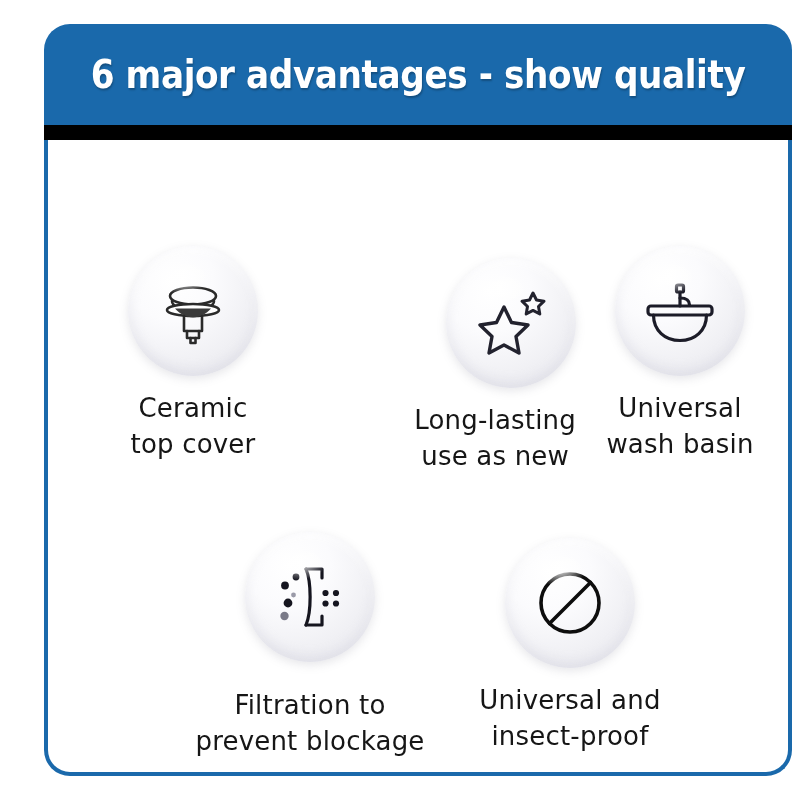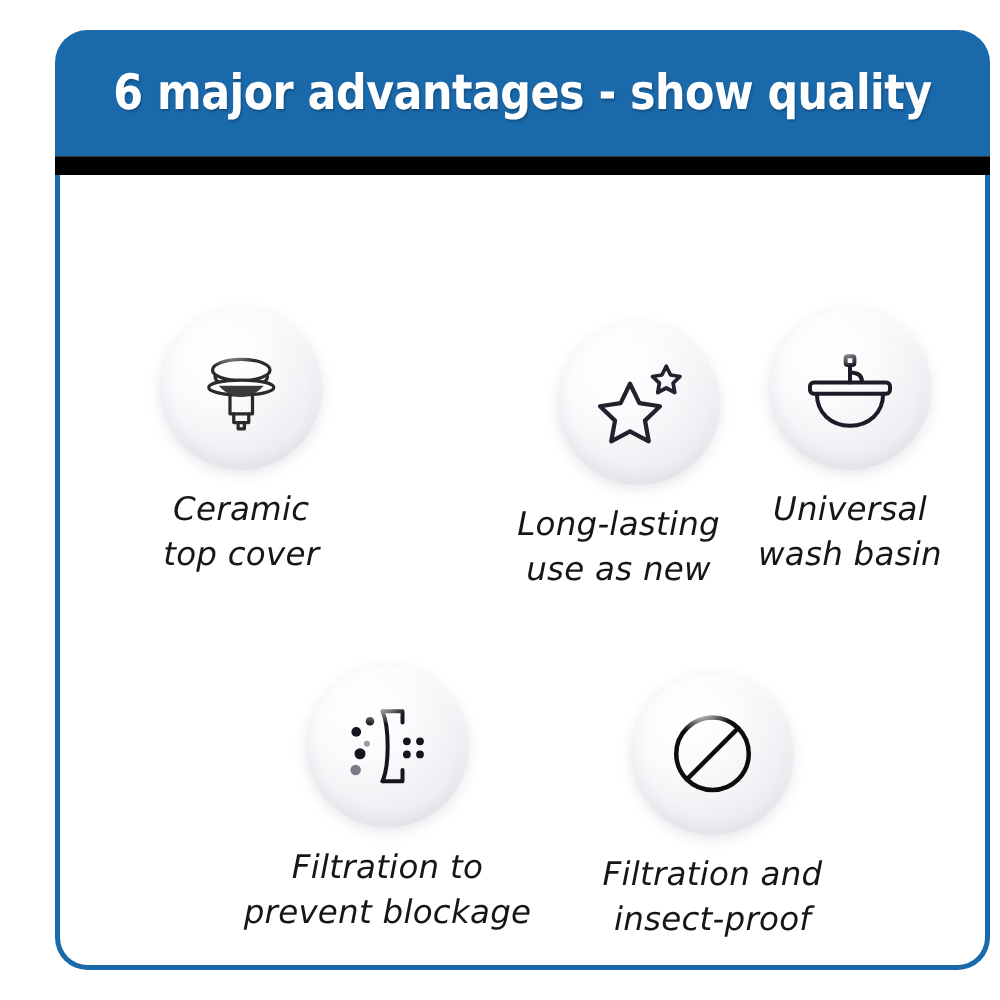--- a/index.html
+++ b/index.html
@@ -89,21 +89,20 @@
     top: 116px;
     width: 740px;
     height: 632px;
   }
 
   .feature-item {
     position: absolute;
     display: flex;
     flex-direction: column;
     align-items: center;
-    font-style: italic;
   }
 
   .feature-bubble {
     width: 130px;
     height: 130px;
     border-radius: 50%;
     background:
       radial-gradient(circle at 34% 26%, #ffffff 0%, #fbfbfd 32%, #f0f0f4 66%, #e8e8ee 100%);
     box-shadow:
       0 3px 10px rgba(120,120,140,0.18),
@@ -139,21 +138,21 @@
     line-height: 36px;
     white-space: pre-line;
     letter-spacing: 0.2px;
   }
 
   
   #feature-0 { left: 14px;  top: 106px; width: 262px; }
   #feature-1 { left: 266px; top: 118px; width: 262px; align-items: flex-end; }
   #feature-2 { left: 532px; top: 106px; width: 200px; justify-content: space-between; }
   
-  #feature-3 { left: 131px; top: 392px; width: 262px; }
+  #feature-3 { left: 131px; top: 392px; width: 262px; gap: 11px; }
   #feature-4 { left: 391px; top: 398px; width: 262px; }
 </style>
 </head>
 <body>
 
 <div id="infographic-card">
 
   <div id="card-body"></div>
 
   <div id="header-bar">
@@ -239,18 +238,18 @@
 
     <div class="feature-item" id="feature-4">
       <div class="feature-bubble">
         <span>
           <svg width="72" height="72" viewBox="0 0 72 72" fill="none" stroke="#0d0d0d" stroke-width="3.6" stroke-linecap="round">
             <circle cx="36" cy="36" r="29"></circle>
             <path d="M15.5 56.5 L56.5 15.5"></path>
           </svg>
         </span>
       </div>
-      <div class="feature-label">Filtration and
+      <div class="feature-label">Universal and
 insect-proof</div>
     </div>
 
   </div>
 </div>
 
 </body></html>

